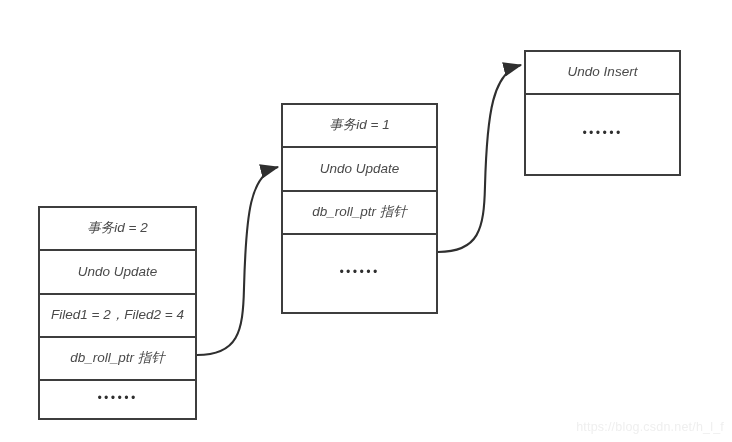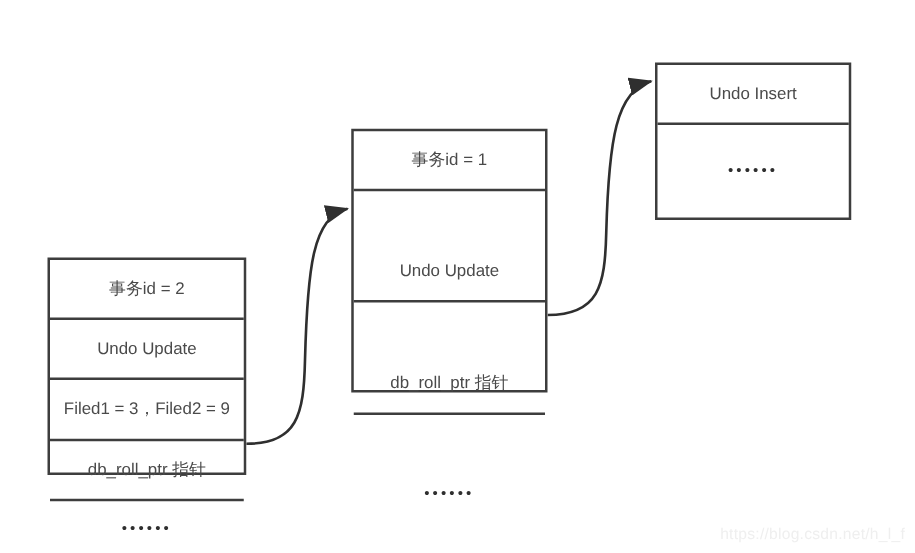--- a/index.html
+++ b/index.html
@@ -35,44 +35,45 @@
   .undo-row {
     box-sizing: border-box;
     border-bottom: 2px solid #3d3d3d;
     display: flex;
     align-items: center;
     justify-content: center;
     text-align: center;
     color: #4a4a4a;
     font-size: 13.5px;
     line-height: 1.35;
-    padding: 14px 8px;
+    padding: 2px 8px;
     white-space: pre-wrap;
+    font-style: italic;
   }
   .undo-row:last-child {
     border-bottom: none;
   }
 
   .row-txid        { flex: 0 0 43px; }
   .row-op          { flex: 0 0 44px; }
   .row-fields      { flex: 0 0 43px; }
   .row-ptr         { flex: 0 0 43px; }
   .row-ellipsis    { flex: 1 1 auto; }
 
   .row-ellipsis .dots {
     display: inline-block;
     letter-spacing: 2.5px;
     font-size: 12px;
     color: #2f2f2f;
     transform: translateY(-1px);
   }
 
   
-  #box-left   { left: 38px;  top: 206px; width: 159px; height: 174px; }
-  #box-middle { left: 281px; top: 103px; width: 157px; height: 211px; gap: 41px; }
+  #box-left   { left: 38px;  top: 206px; width: 159px; height: 214px; }
+  #box-middle { left: 281px; top: 103px; width: 157px; height: 211px; }
   #box-right  { left: 524px; top: 50px;  width: 157px; height: 126px; }
 
   
   #box-right .row-op     { flex: 0 0 43px; }
   #box-right .row-fields { flex: 0 0 40px; }
 
   #watermark {
     position: absolute;
     right: 8px;
     bottom: 8px;
@@ -104,21 +105,21 @@
     </defs>
 
     <path d="M197,355 C238,355 243,332 244,288 C246,214 250,174 278,167" fill="none" stroke="#2f2f2f" stroke-width="2.1" marker-end="url(#arrowhead)"></path>
 
     <path d="M438,252 C479,252 484,229 485,186 C487,112 493,72 521,65" fill="none" stroke="#2f2f2f" stroke-width="2.1" marker-end="url(#arrowhead)"></path>
   </svg>
 
   <div class="undo-box" id="box-left">
     <div class="undo-row row-txid">事务id = 2</div>
     <div class="undo-row row-op">Undo Update</div>
-    <div class="undo-row row-fields">Filed1 = 3，Filed2 = 9</div>
+    <div class="undo-row row-fields">Filed1 = 2，Filed2 = 4</div>
     <div class="undo-row row-ptr">db_roll_ptr 指针</div>
     <div class="undo-row row-ellipsis">
       <span class="dots">••••••</span>
     </div>
   </div>
 
   <div class="undo-box" id="box-middle">
     <div class="undo-row row-txid">事务id = 1</div>
     <div class="undo-row row-op">Undo Update</div>
     <div class="undo-row row-ptr">db_roll_ptr 指针</div>

